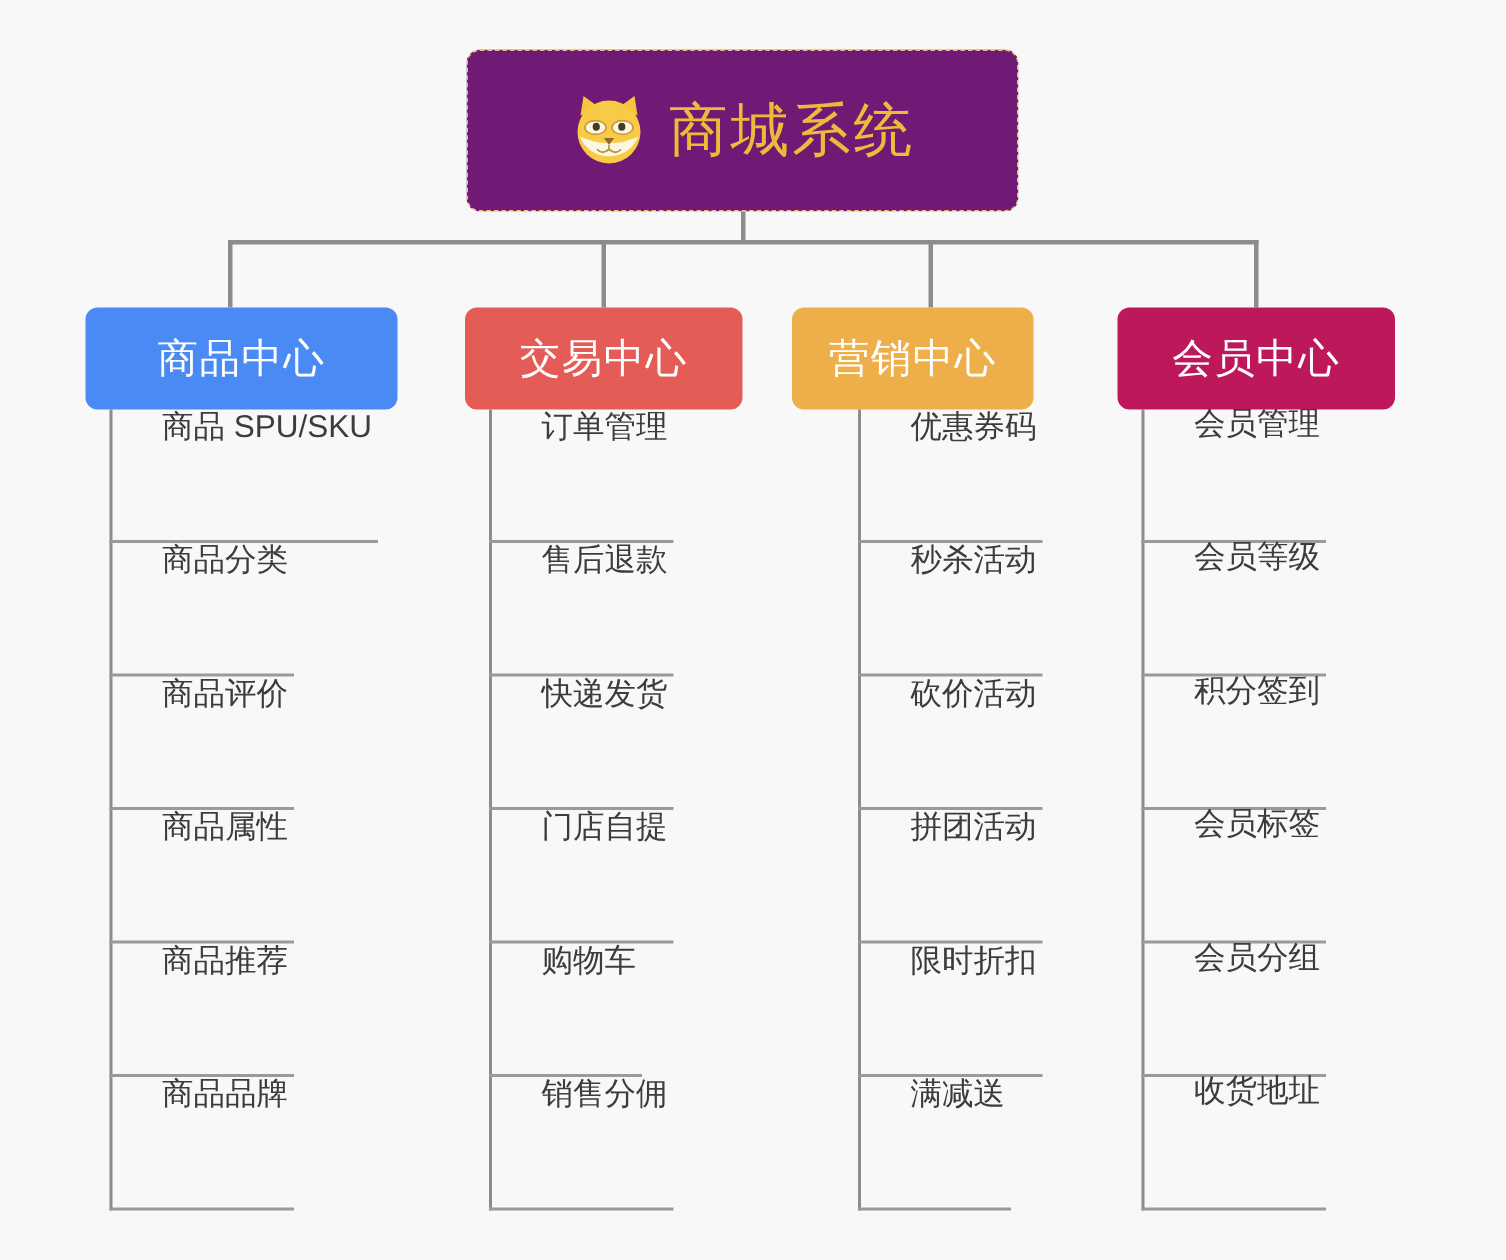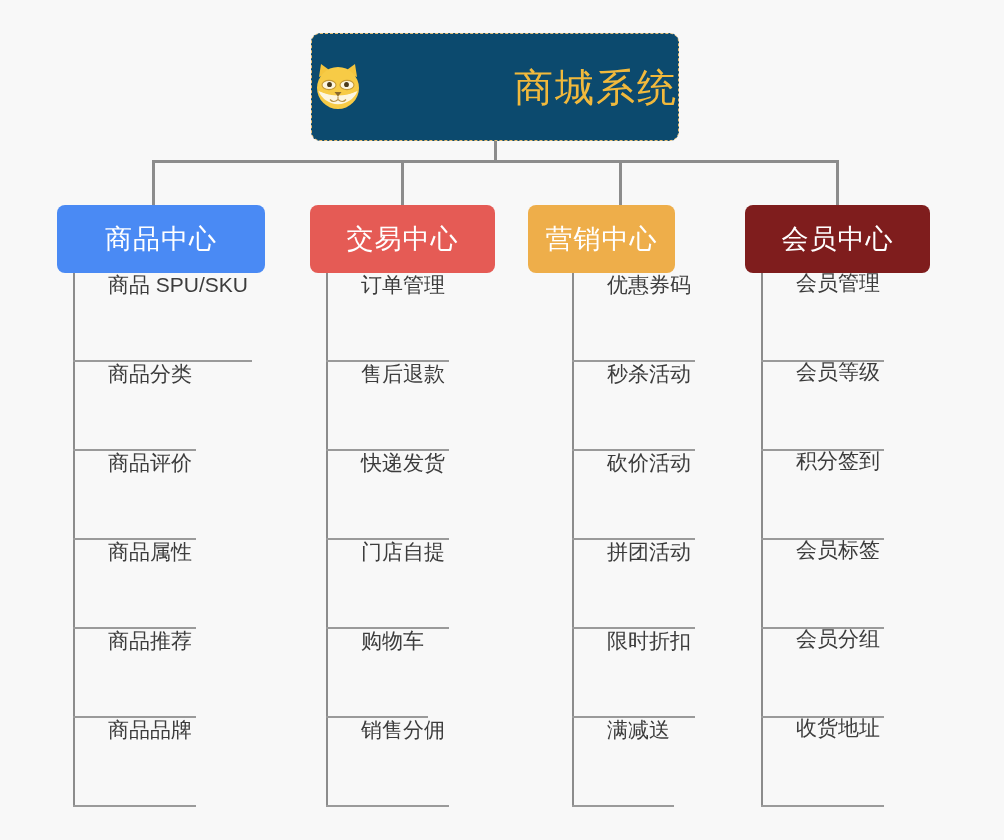--- a/index.html
+++ b/index.html
@@ -125,21 +125,21 @@
     bottom: 0;
     height: 2px;
     background: #9a9a9a;
   }
 </style>
 </head>
 <body style="background: rgb(248, 248, 248);">
 
 <div id="mindmap">
 
-  <div class="root-node" style="background: #0c4a6e; border-color: rgb(232, 191, 118); justify-content: space-between;">
+  <div class="root-node" style="background: #701a75; border-color: rgb(232, 191, 118);">
     <span class="root-icon">
       <svg viewBox="0 0 52 52" xmlns="http://www.w3.org/2000/svg">
 
         <path d="M7 16 L9 3 L20 11 Z" fill="#f5c53d"></path>
         <path d="M45 16 L43 3 L32 11 Z" fill="#f5c53d"></path>
 
         <circle cx="26" cy="27" r="21" fill="#f7cb46"></circle>
 
         <path d="M6.5 30 a21 21 0 0 0 39 0 q-19 9 -39 0 Z" fill="#fdf6e0"></path>
         <path d="M8 31 a20 20 0 0 0 36 0 q-18 8 -36 0 Z" fill="#fdf6e0"></path>
@@ -223,21 +223,21 @@
     <div class="leaf-item">
       <span class="leaf-label">购物车</span>
       <span class="leaf-rule" style="background: rgb(154, 154, 154); width: 102px;"></span>
     </div>
     <div class="leaf-item">
       <span class="leaf-label">销售分佣</span>
       <span class="leaf-rule" style="background: rgb(154, 154, 154); width: 123px;"></span>
     </div>
   </div>
 
-  <div class="cat-box" style="left: 528px; width: 147px; background: rgb(238, 174, 74);">
+  <div class="cat-box" style="left: 528px; width: 161px; background: rgb(238, 174, 74);">
     <span>营销中心</span>
   </div>
   <div class="leaf-col" style="left:572px;">
     <div class="leaf-spine" style="background: rgb(140, 140, 140); height: 534px;"></div>
     <div class="leaf-item">
       <span class="leaf-label">优惠券码</span>
       <span class="leaf-rule" style="background: rgb(154, 154, 154); width: 123px;"></span>
     </div>
     <div class="leaf-item">
       <span class="leaf-label">秒杀活动</span>
@@ -254,21 +254,21 @@
     <div class="leaf-item">
       <span class="leaf-label">限时折扣</span>
       <span class="leaf-rule" style="background: rgb(154, 154, 154); width: 123px;"></span>
     </div>
     <div class="leaf-item">
       <span class="leaf-label">满减送</span>
       <span class="leaf-rule" style="background: rgb(154, 154, 154); width: 102px;"></span>
     </div>
   </div>
 
-  <div class="cat-box" style="left: 745px; width: 185px; background: #7f1d1d;">
+  <div class="cat-box" style="left: 745px; width: 185px; background: #be185d;">
     <span>会员中心</span>
   </div>
   <div class="leaf-col" style="left:761px;font-family:Liberation Mono, monospace;">
     <div class="leaf-spine" style="background: rgb(140, 140, 140); height: 534px;"></div>
     <div class="leaf-item">
       <span class="leaf-label">会员管理</span>
       <span class="leaf-rule" style="background: rgb(154, 154, 154); width: 123px;"></span>
     </div>
     <div class="leaf-item">
       <span class="leaf-label">会员等级</span>

